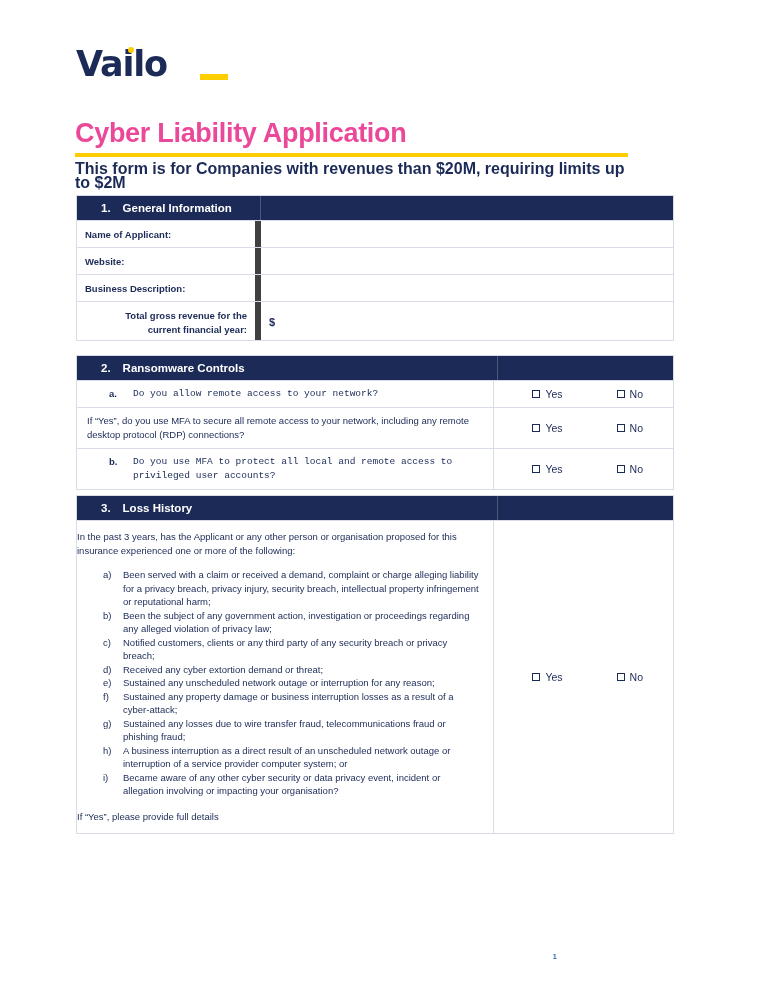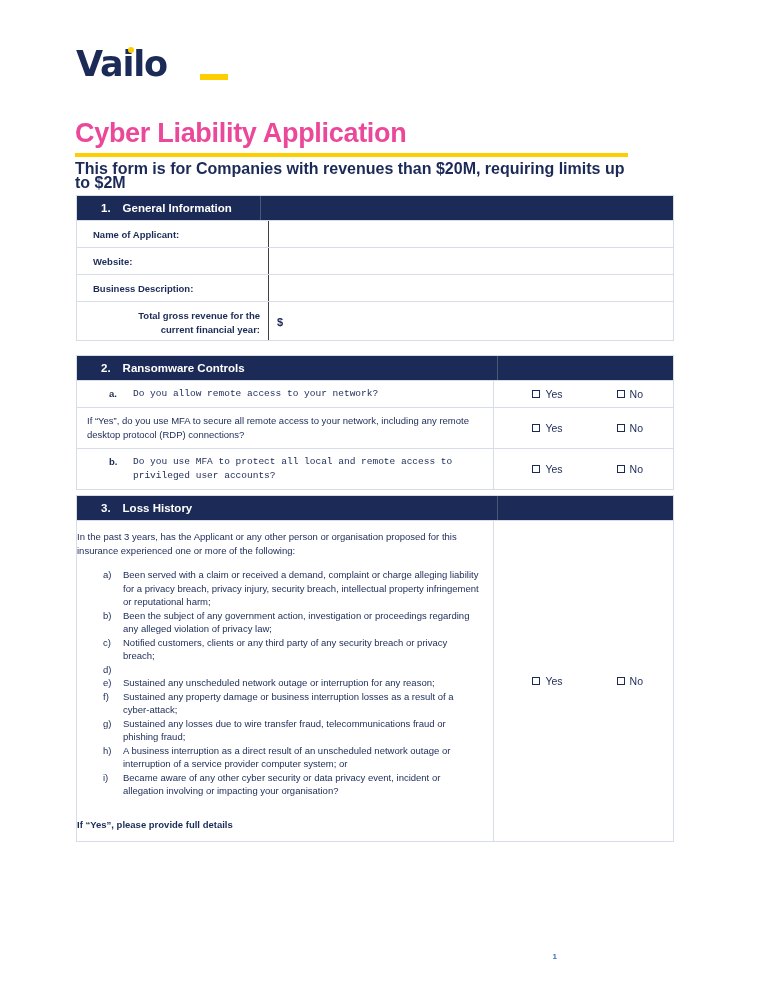--- a/index.html
+++ b/index.html
@@ -122,26 +122,25 @@
   }
 
   .row {
     display: flex;
     border-top: 1px solid #d8dce6;
     box-sizing: border-box;
   }
   .row:first-child { border-top: none; }
   .cell-l {
     box-sizing: border-box;
-    border-right: 1px solid #404040;
+    border-right: 6px solid #404040;
     padding: 7px 8px 7px 8px;
     font-size: 9.5px;
     line-height: 14px;
     color: #1b2a57;
-    margin-left: 8px;
   }
   .cell-r {
     flex: 1;
     box-sizing: border-box;
     padding: 7px 8px;
     font-size: 10.5px;
     color: #1b2a57;
   }
   .lbl {
     font-weight: 700;
@@ -221,21 +220,21 @@
     margin-bottom: 0px;
     line-height: 13.5px;
   }
   ol.alpha li .mk {
     width: 46px;
     flex: 0 0 46px;
     padding-left: 26px;
     box-sizing: border-box;
   }
   ol.alpha li .tx { flex: 1; }
-  .tail { margin-top: 20px; font-weight: bold; }
+  .tail { margin-top: 12px; }
 
   
   .opt {
     display: inline-flex;
     align-items: center;
     font-size: 10.5px;
     color: #1b2a57;
     margin-right: 30px;
     padding-left: 24px;
   }
@@ -397,20 +396,21 @@
           <li>
             <span class="mk">b)</span>
             <span class="tx">Been the subject of any government action, investigation or proceedings regarding any alleged violation of privacy law;</span>
           </li>
           <li>
             <span class="mk">c)</span>
             <span class="tx">Notified customers, clients or any third party of any security breach or privacy breach;</span>
           </li>
           <li>
             <span class="mk">d)</span>
+            <span class="tx">Received any cyber extortion demand or threat;</span>
           </li>
           <li>
             <span class="mk">e)</span>
             <span class="tx">Sustained any unscheduled network outage or interruption for any reason;</span>
           </li>
           <li>
             <span class="mk">f)</span>
             <span class="tx">Sustained any property damage or business interruption losses as a result of a cyber-attack;</span>
           </li>
           <li>

